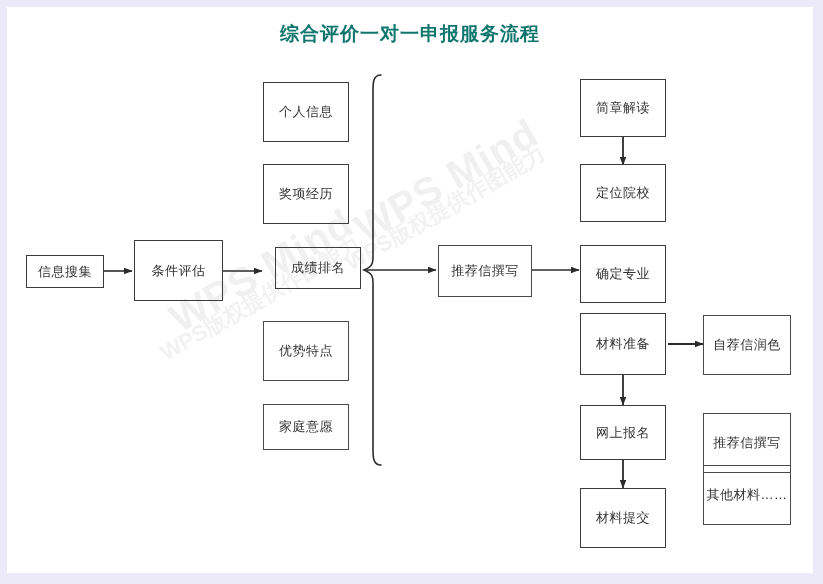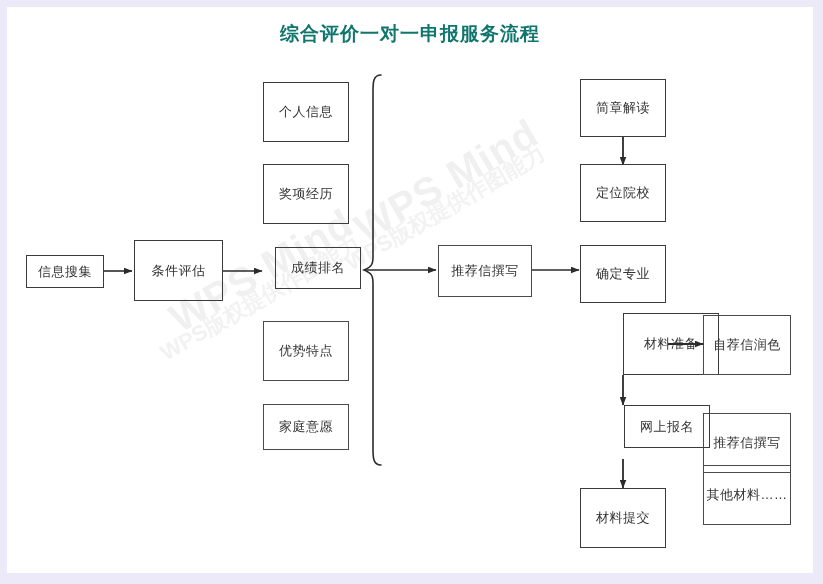--- a/index.html
+++ b/index.html
@@ -154,23 +154,23 @@
     <div class="node thin" style="left:256px; top:397px; width:86px; height:46px;">家庭意愿</div>
 
     <div class="node thin" style="left:431px; top:238px; width:94px; height:52px;">推荐信撰写</div>
 
     <div class="node" style="left:573px; top:72px; width:86px; height:58px;">简章解读</div>
 
     <div class="node" style="left:573px; top:157px; width:86px; height:58px;">定位院校</div>
 
     <div class="node" style="left:573px; top:238px; width:86px; height:58px;">确定专业</div>
 
-    <div class="node" style="left:573px; top:306px; width:96px; height:62px;margin-left:43px;">材料准备</div>
+    <div class="node" style="left:573px; top:306px; width:86px; height:62px;">材料准备</div>
 
-    <div class="node" style="left:573px; top:398px; width:86px; height:43px;margin-left:44px;">网上报名</div>
+    <div class="node" style="left:573px; top:398px; width:86px; height:55px;">网上报名</div>
 
     <div class="node" style="left:573px; top:481px; width:86px; height:60px;">材料提交</div>
 
     <div class="node thin" style="left:696px; top:308px; width:88px; height:60px;">自荐信润色</div>
 
     <div class="node thin" style="left:696px; top:382px; width:88px; height:60px;margin-top:24px;">推荐信撰写</div>
 
     <div class="node thin" style="left:696px; top:458px; width:88px; height:60px;">其他材料……</div>
 
   </div>

